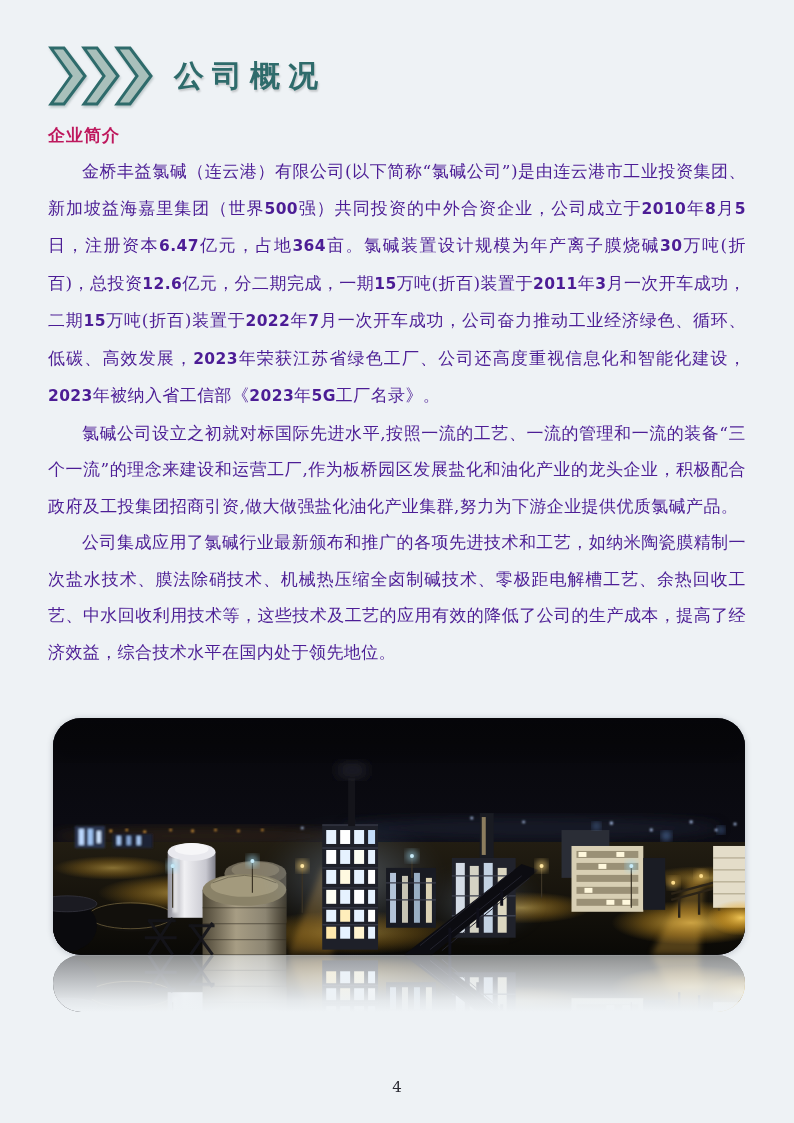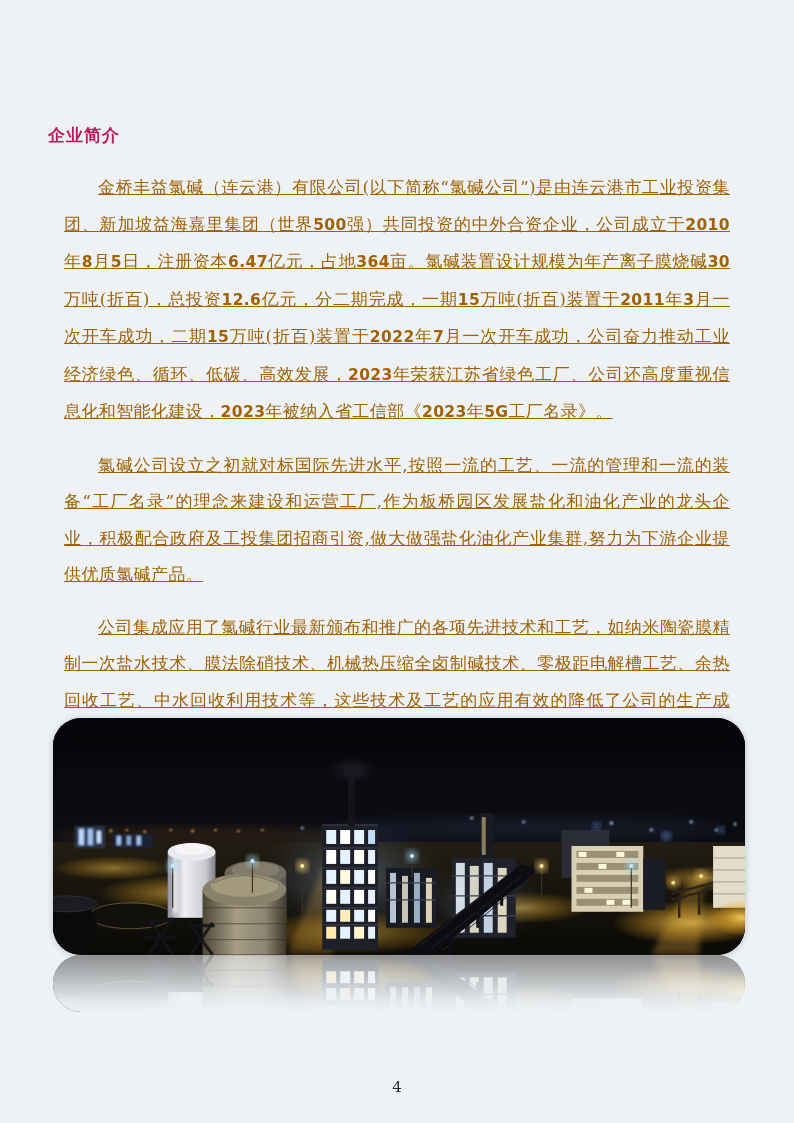--- a/index.html
+++ b/index.html
@@ -29,22 +29,22 @@
   
   .sec-heading{
     position:absolute;top:124px;left:48px;
     font-family:"DejaVu Sans","Liberation Sans",sans-serif;
     font-weight:bold;font-size:17px;color:#be185d;letter-spacing:1px;
   }
 
   
   .bodytext{position:absolute;top:153px;left:48px;width:698px;}
   .bodytext p{
-    margin:16px;text-indent:2em;text-align:justify;
-    font-size:17px;line-height:36.5px;color:#a16207;letter-spacing:.4px;text-decoration:underline;
+    margin:0;text-indent:2em;text-align:justify;
+    font-size:17px;line-height:36.5px;color:#4c1d95;letter-spacing:.4px;
   }
   .bodytext p b{font-family:"DejaVu Sans","Liberation Sans",sans-serif;font-size:15.5px;}
 
   
   .photo-wrap{
     position:absolute;top:718px;left:53px;width:692px;height:237px;
     border-radius:28px;overflow:hidden;
     box-shadow:0 1px 6px rgba(30,40,60,.25);
     background:#0a0a10;
   }
@@ -64,26 +64,36 @@
     position:absolute;top:1078px;left:0;width:100%;text-align:center;
     font-size:15px;color:#2b2b33;
   }
 </style>
 </head>
 <body>
 
 <div class="page">
 
 
+  <div class="title-row">
+    <svg class="chevrons" width="106" height="60" viewBox="0 0 106 60">
+      <g fill="#a9c0bb" stroke="#2e6b6b" stroke-width="3" stroke-linejoin="miter">
+        <path d="M3 2 L16 2 L37 30 L16 58 L3 58 L23 30 Z"></path>
+        <path d="M36 2 L49 2 L70 30 L49 58 L36 58 L56 30 Z"></path>
+        <path d="M69 2 L82 2 L103 30 L82 58 L69 58 L89 30 Z"></path>
+      </g>
+    </svg>
+    <div class="page-title">公司概况</div>
+  </div>
 
   <div class="sec-heading">企业简介</div>
 
   <div class="bodytext">
     <p>金桥丰益氯碱（连云港）有限公司(以下简称“氯碱公司”)是由连云港市工业投资集团、新加坡益海嘉里集团（世界<b>500</b>强）共同投资的中外合资企业，公司成立于<b>2010</b>年<b>8</b>月<b>5</b>日，注册资本<b>6.47</b>亿元，占地<b>364</b>亩。氯碱装置设计规模为年产离子膜烧碱<b>30</b>万吨(折百)，总投资<b>12.6</b>亿元，分二期完成，一期<b>15</b>万吨(折百)装置于<b>2011</b>年<b>3</b>月一次开车成功，二期<b>15</b>万吨(折百)装置于<b>2022</b>年<b>7</b>月一次开车成功，公司奋力推动工业经济绿色、循环、低碳、高效发展，<b>2023</b>年荣获江苏省绿色工厂、公司还高度重视信息化和智能化建设，<b>2023</b>年被纳入省工信部《<b>2023</b>年<b>5G</b>工厂名录》。</p>
-    <p>氯碱公司设立之初就对标国际先进水平,按照一流的工艺、一流的管理和一流的装备“工厂名录”的理念来建设和运营工厂,作为板桥园区发展盐化和油化产业的龙头企业，积极配合政府及工投集团招商引资,做大做强盐化油化产业集群,努力为下游企业提供优质氯碱产品。</p>
+    <p>氯碱公司设立之初就对标国际先进水平,按照一流的工艺、一流的管理和一流的装备“三个一流”的理念来建设和运营工厂,作为板桥园区发展盐化和油化产业的龙头企业，积极配合政府及工投集团招商引资,做大做强盐化油化产业集群,努力为下游企业提供优质氯碱产品。</p>
     <p>公司集成应用了氯碱行业最新颁布和推广的各项先进技术和工艺，如纳米陶瓷膜精制一次盐水技术、膜法除硝技术、机械热压缩全卤制碱技术、零极距电解槽工艺、余热回收工艺、中水回收利用技术等，这些技术及工艺的应用有效的降低了公司的生产成本，提高了经济效益，综合技术水平在国内处于领先地位。</p>
   </div>
 
   <div class="photo-wrap">
     <svg width="692" height="237" viewBox="0 0 694 237">
       <defs>
         <linearGradient id="skyG" x1="0" y1="0" x2="0" y2="1">
           <stop offset="0" stop-color="#07070b"></stop>
             <stop offset=".55" stop-color="#0c0c14"></stop>
             <stop offset="1" stop-color="#171721"></stop>

